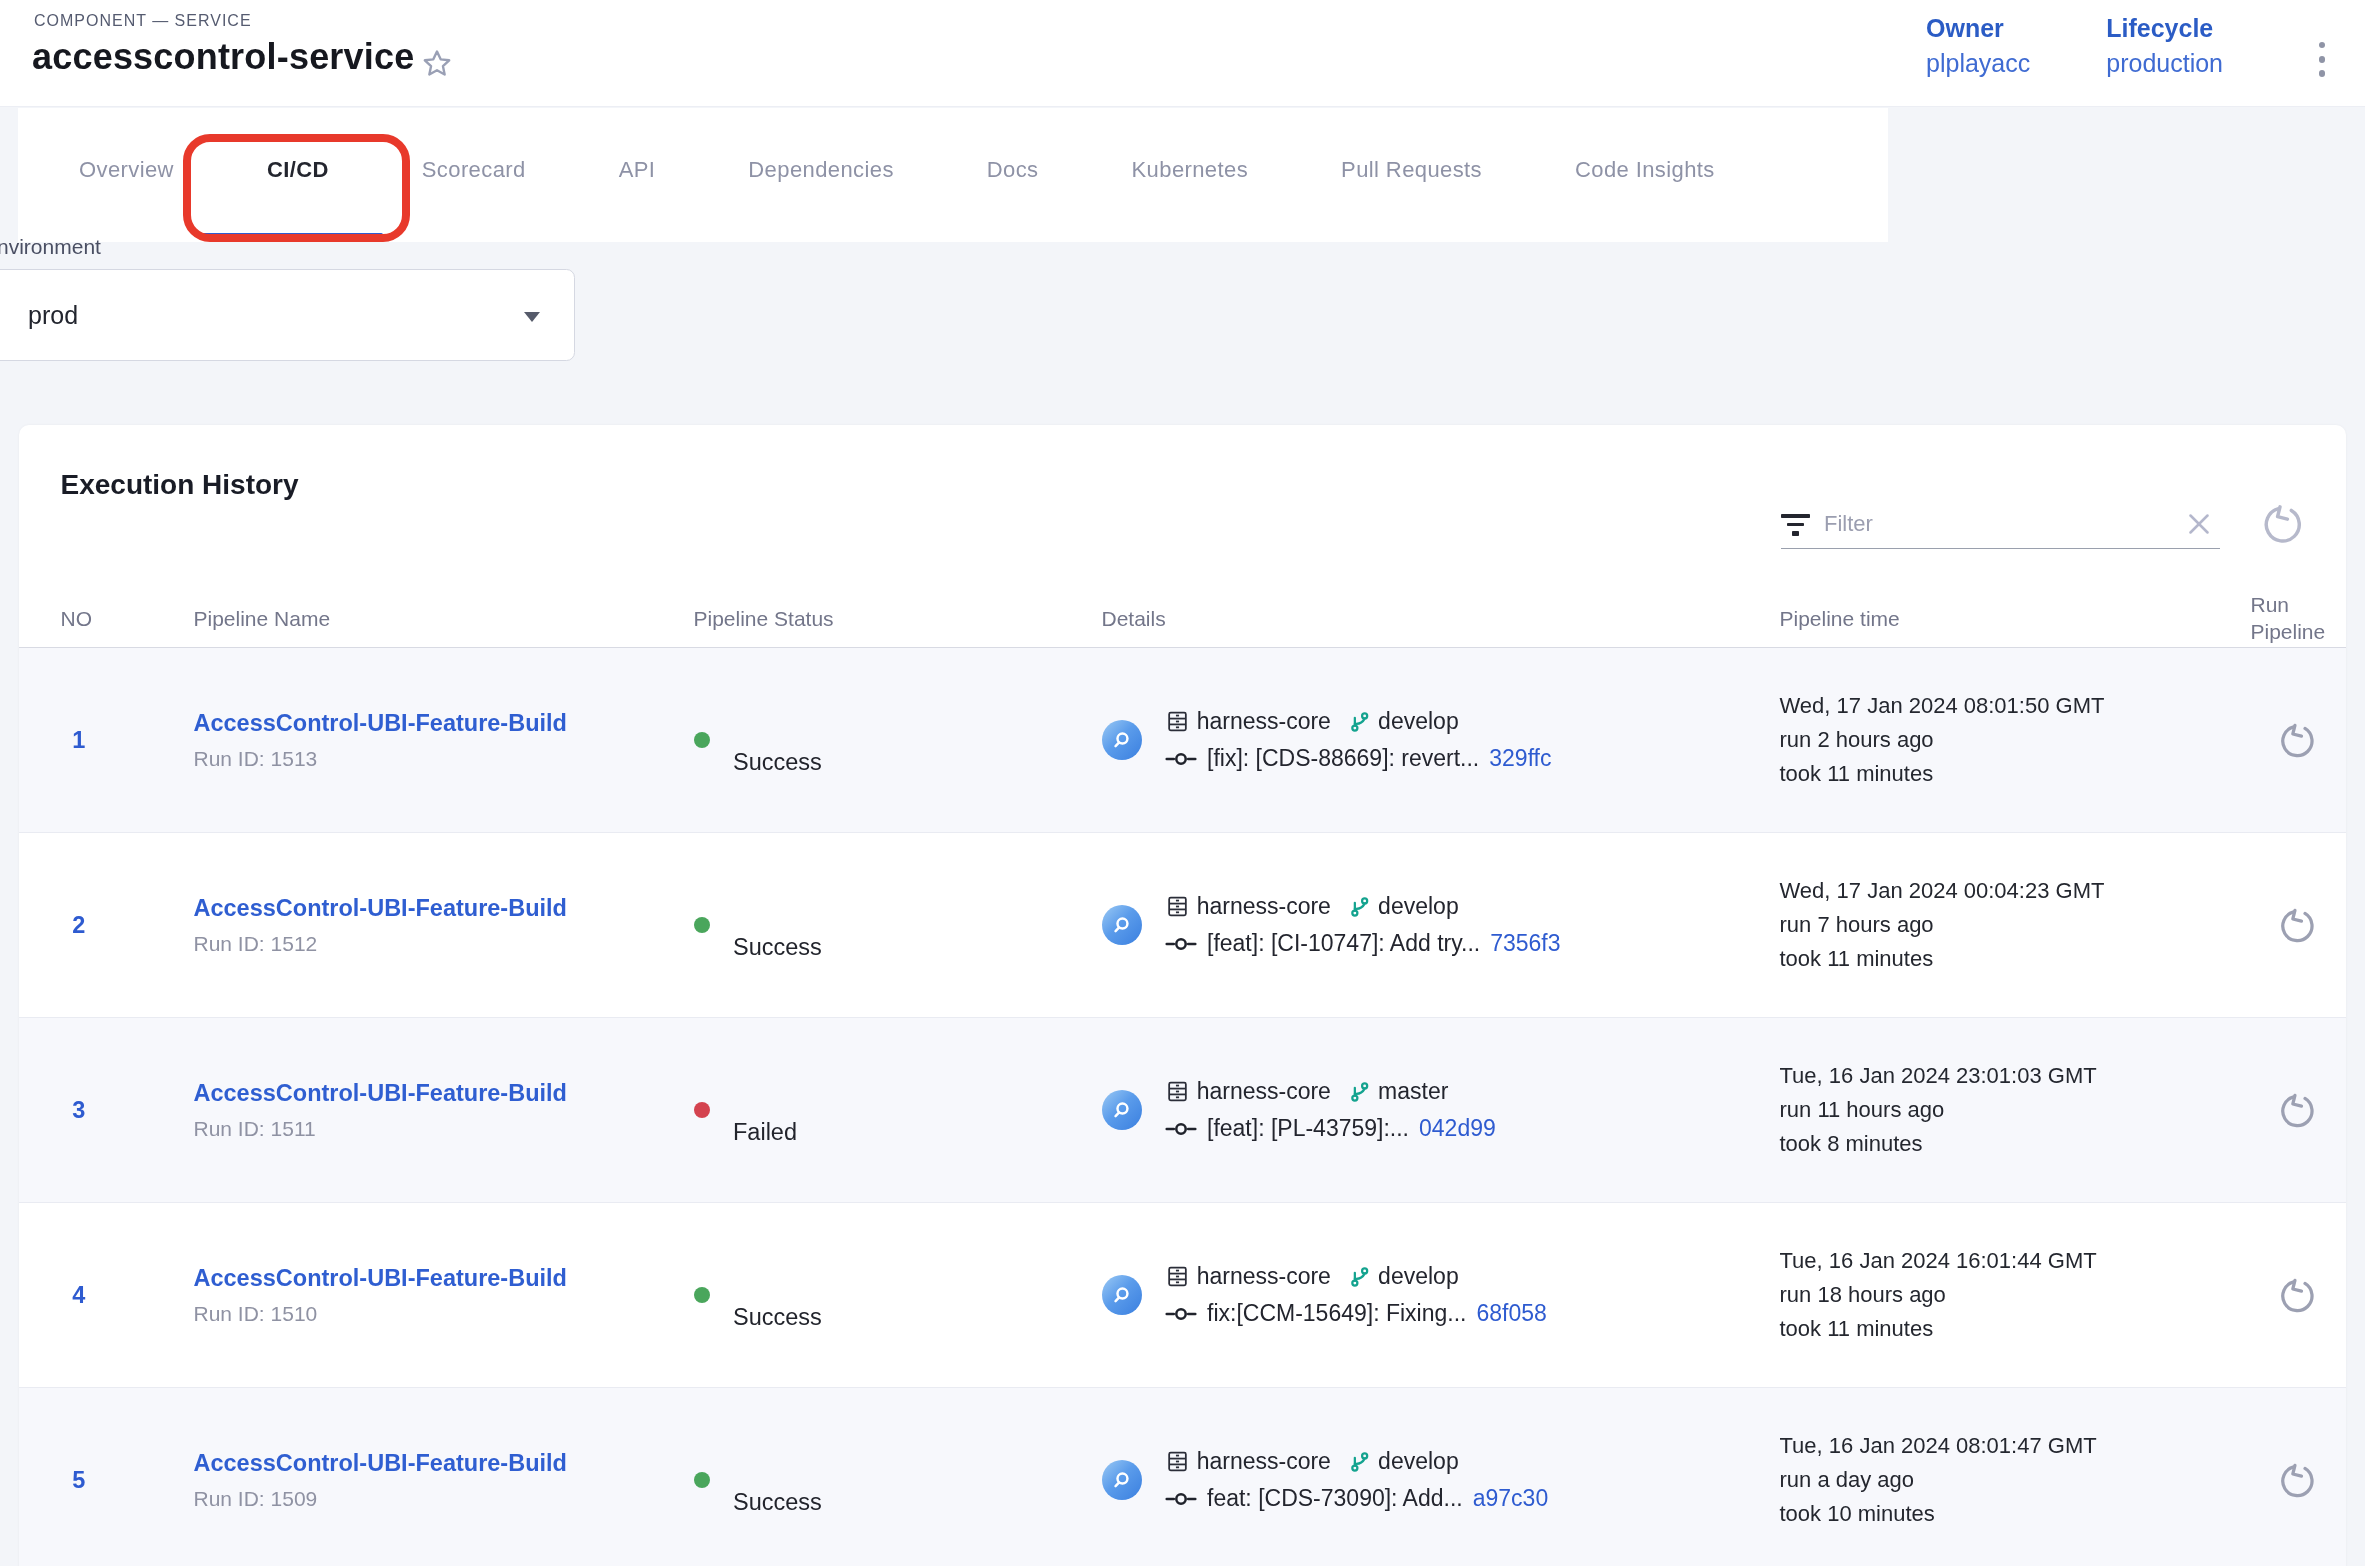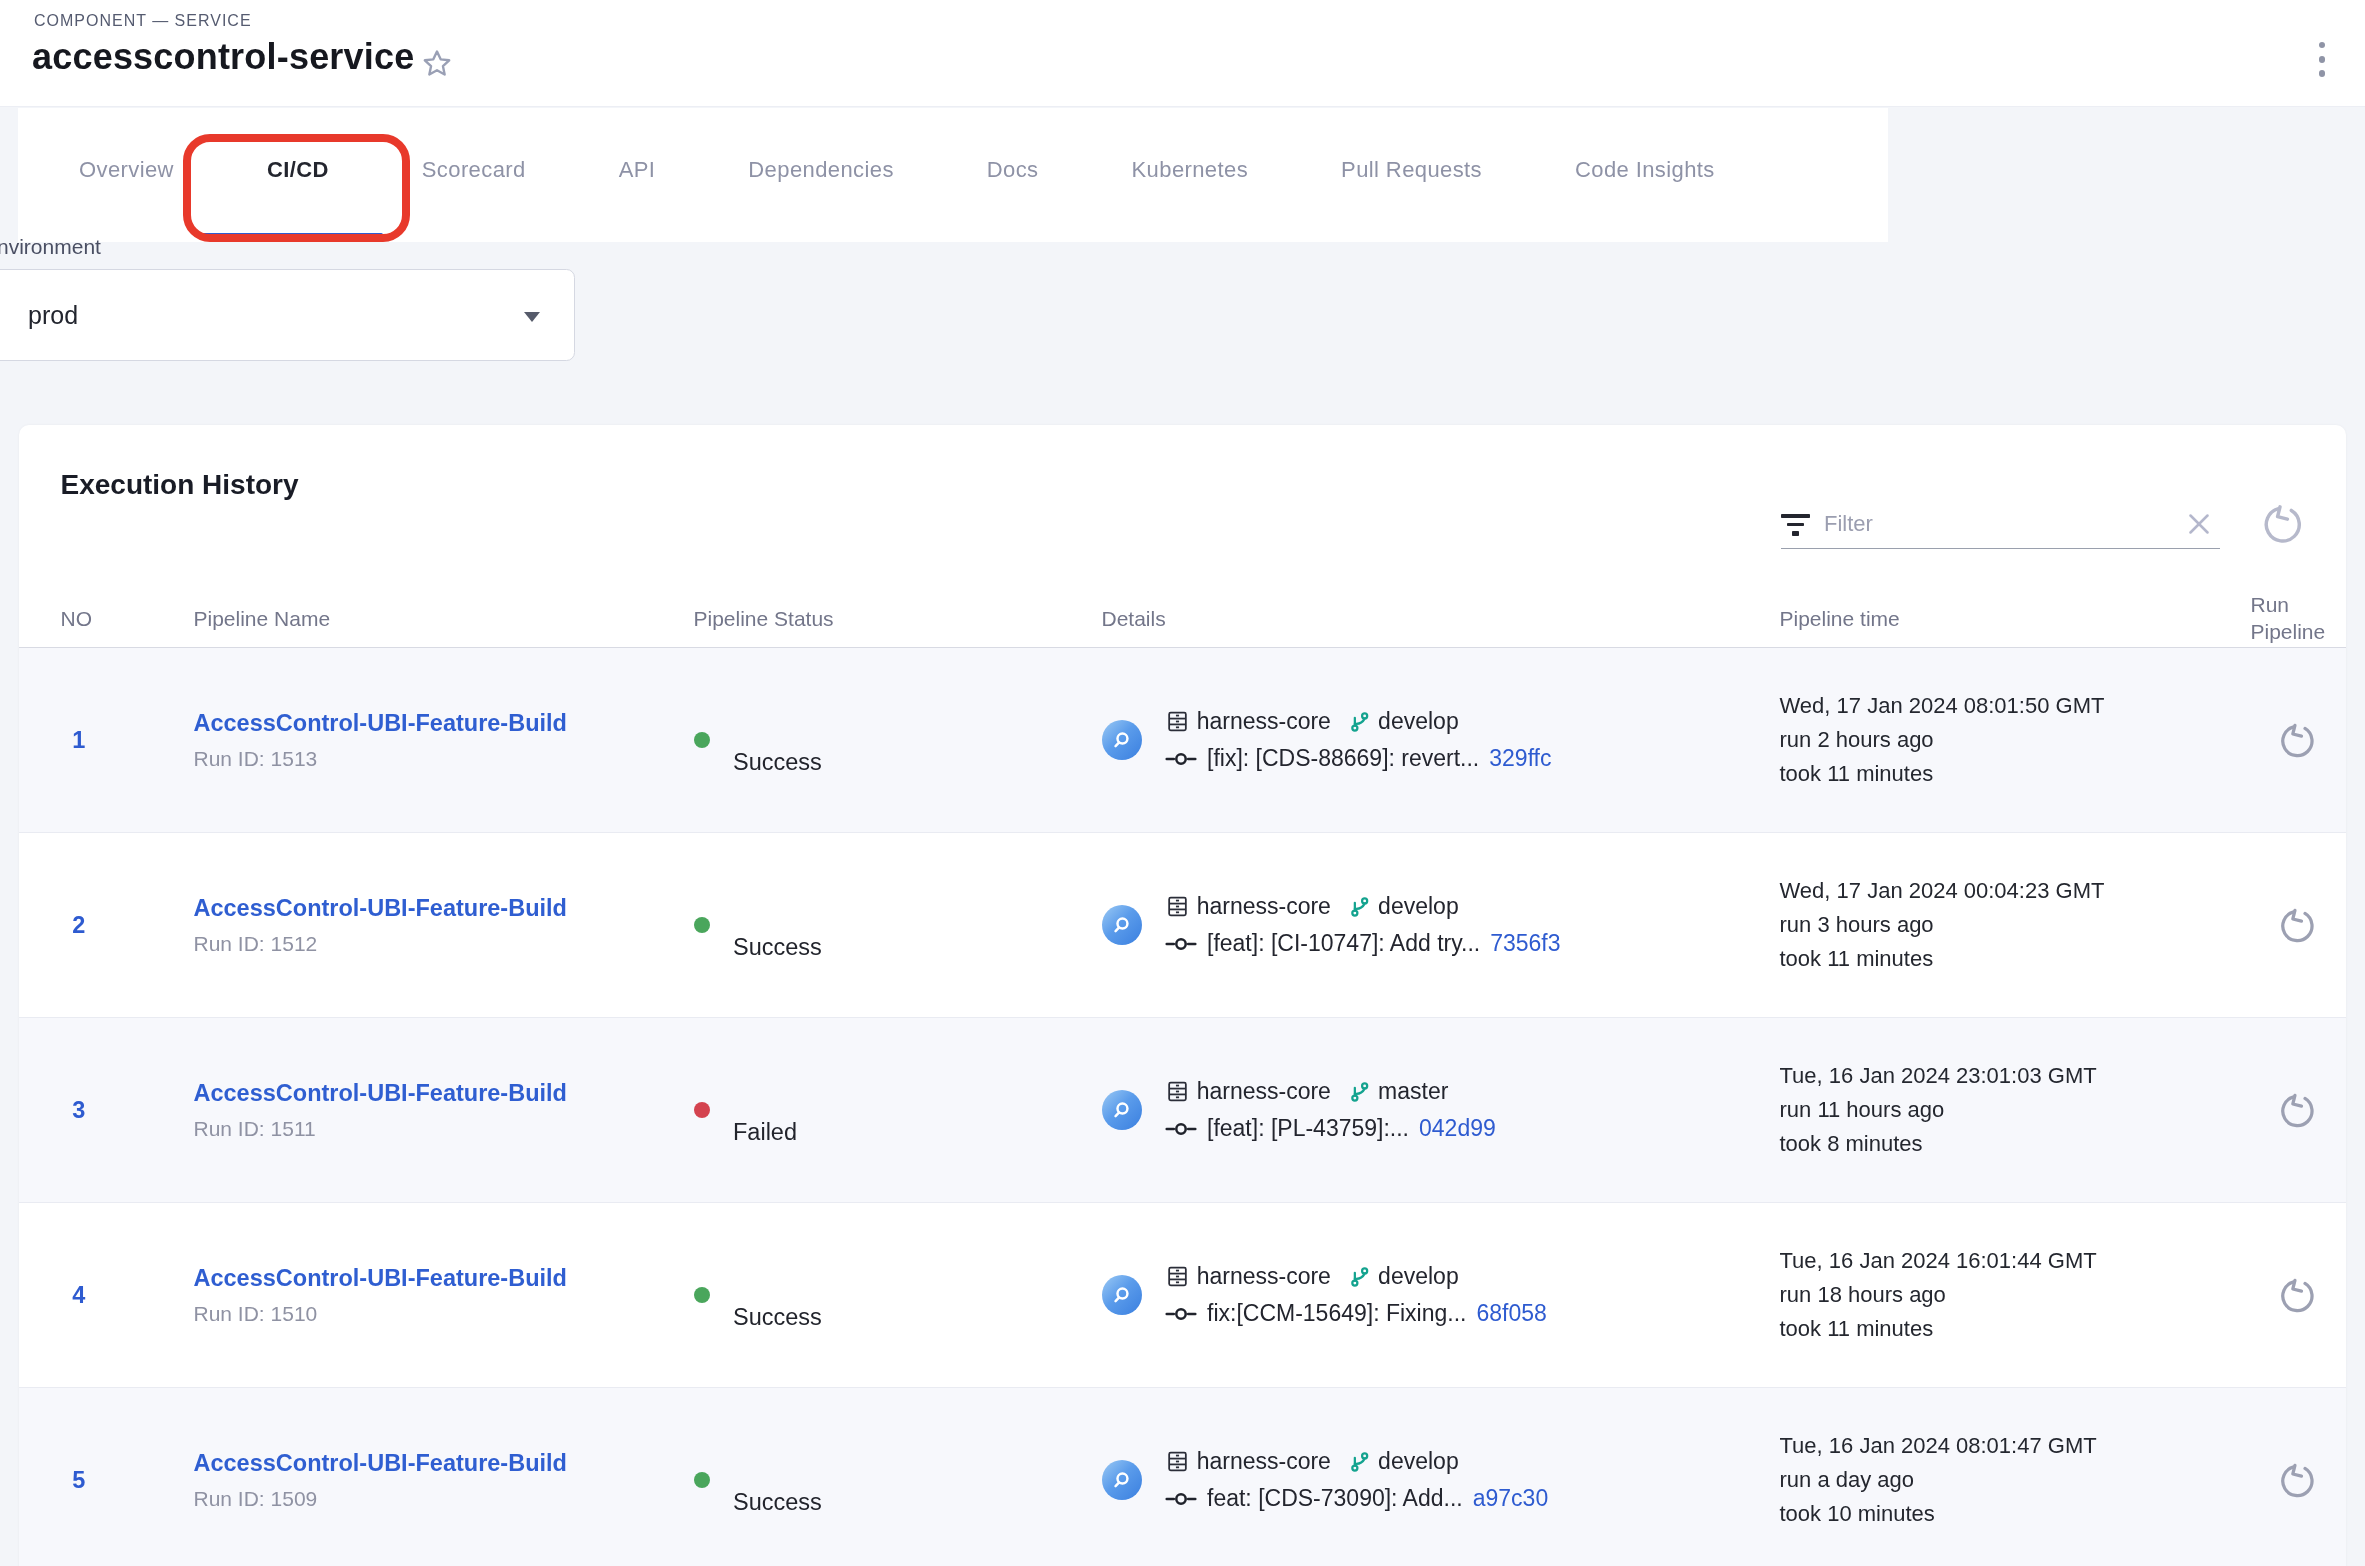--- a/index.html
+++ b/index.html
@@ -126,20 +126,30 @@
 <body>
 
 <div class="app-header">
   <div class="kind-label">COMPONENT — SERVICE</div>
   <div class="entity-title">accesscontrol-service</div>
   <span class="star-btn">
     <svg width="34" height="34" viewBox="0 0 24 24" fill="none" stroke="#9aa0b5" stroke-width="1.7" stroke-linejoin="round">
       <path d="M12 3.2l2.6 5.5 6 .7-4.4 4.1 1.2 5.9-5.4-3-5.4 3 1.2-5.9L3.4 9.4l6-.7z"></path>
     </svg>
   </span>
+  <div class="header-meta">
+    <div class="meta-block">
+      <span class="meta-label">Owner</span>
+      <a class="meta-value">plplayacc</a>
+    </div>
+    <div class="meta-block">
+      <span class="meta-label">Lifecycle</span>
+      <a class="meta-value">production</a>
+    </div>
+  </div>
   <div class="kebab">
       <i></i>
       <i></i>
       <i></i>
     </div>
 </div>
 
 <div class="tabbar">
   <span class="tab">Overview</span>
   <span class="tab-wrap active">
@@ -311,21 +321,21 @@
               <line x1="27.5" y1="13" x2="36" y2="13"></line>
             </svg>
           </span>
           <span>[feat]: [CI-10747]: Add try...</span>
           <a class="hash">7356f3</a>
         </div>
       </div>
     </div>
     <div class="cell c-time">
       <div>Wed, 17 Jan 2024 00:04:23 GMT</div>
-      <div>run 3 hours ago</div>
+      <div>run 7 hours ago</div>
       <div>took 11 minutes</div>
     </div>
     <div class="cell c-run">
       <span class="rerun">
         <svg width="39" height="39" viewBox="0 0 24 24" fill="none" stroke="currentColor" stroke-width="2" stroke-linecap="round" stroke-linejoin="round">
           <polyline points="8.5 2.5 8.5 8 14 8" transform="rotate(14 8.5 8)"></polyline>
           <path d="M9 3.6 A 9 9 0 1 0 16 4.6"></path>
         </svg>
       </span>
     </div>

